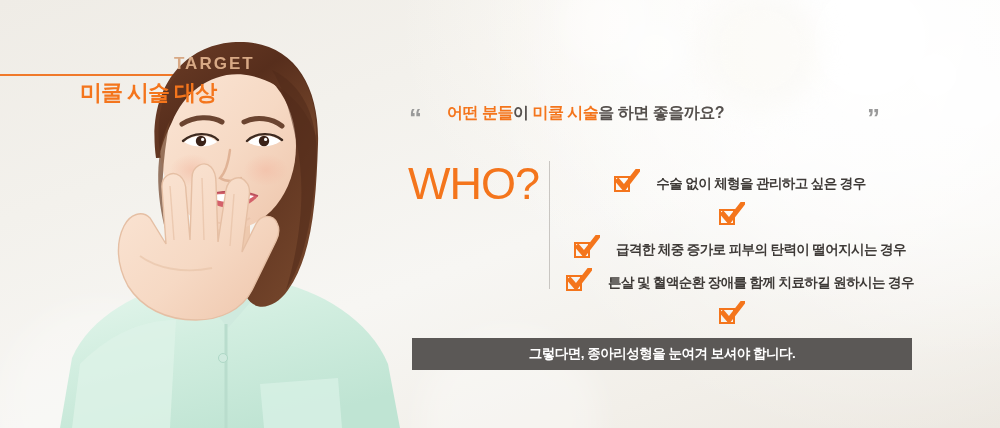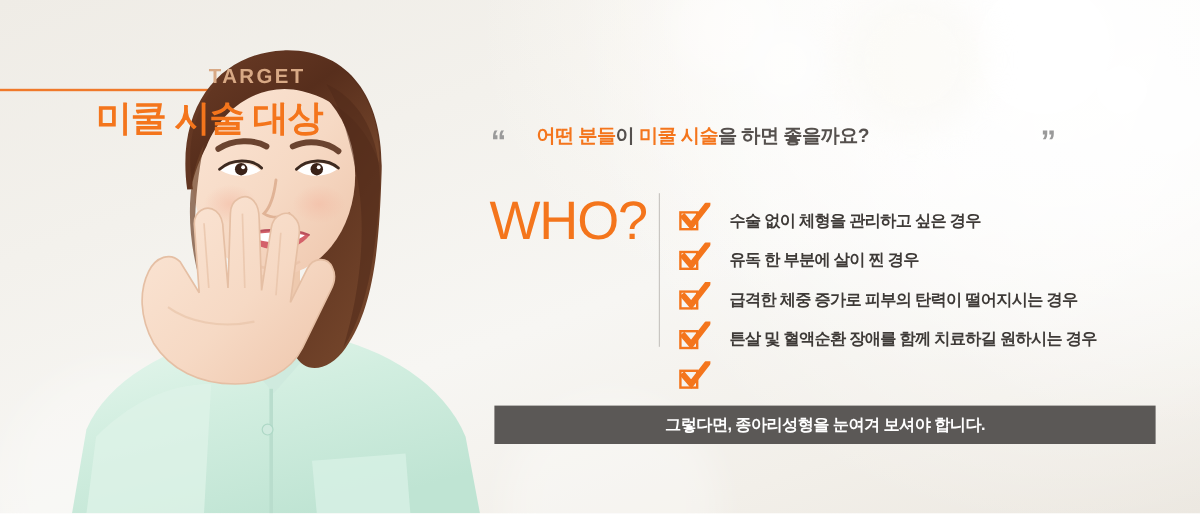--- a/index.html
+++ b/index.html
@@ -58,21 +58,21 @@
     top: 74px;
     width: 250px;
     height: 2px;
     background: #f0792a;
     z-index: 4;
   }
   .target-title {
     position: absolute;
     left: 80px;
     top: 78px;
-    font-size: 30px;
+    font-size: 22px;
     font-weight: bold;
     letter-spacing: -1px;
     color: #f4751c;
     white-space: nowrap;
     z-index: 7;
   }
 
   
   #model {
     position: absolute;
@@ -140,20 +140,21 @@
     position: absolute;
     left: 566px;
     top: 168px;
     z-index: 8;
   }
   .check-item {
     display: flex;
     align-items: center;
     height: 32px;
     margin-bottom: 1px;
+    justify-content: center;
   }
   .check-box {
     position: relative;
     width: 16px;
     height: 16px;
     border: 2px solid #f4751c;
     flex: 0 0 16px;
     margin-right: 26px;
   }
   .check-box .tick {
@@ -168,21 +169,21 @@
     font-weight: bold;
     letter-spacing: -0.6px;
     color: #3e3a37;
     white-space: nowrap;
   }
 
   .footer-bar {
     position: absolute;
     left: 412px;
     top: 338px;
-    width: 551px;
+    width: 500px;
     height: 32px;
     background: #5b5856;
     display: flex;
     align-items: center;
     justify-content: center;
     z-index: 8;
   }
   .footer-bar .footer-text {
     font-size: 13.5px;
     font-weight: bold;
@@ -319,21 +320,20 @@
           </svg>
       </span>
       <span class="check-label">수술 없이 체형을 관리하고 싶은 경우</span>
     </div>
     <div class="check-item">
       <span class="check-box">
         <svg class="tick" viewBox="0 0 26 24">
             <path d="M 4 12 L 10 19 L 24 1" stroke="#f4751c" stroke-width="5" fill="none" stroke-linecap="square"></path>
           </svg>
       </span>
-      <span class="check-label">유독 한 부분에 살이 찐 경우</span>
     </div>
     <div class="check-item">
       <span class="check-box">
         <svg class="tick" viewBox="0 0 26 24">
             <path d="M 4 12 L 10 19 L 24 1" stroke="#f4751c" stroke-width="5" fill="none" stroke-linecap="square"></path>
           </svg>
       </span>
       <span class="check-label">급격한 체중 증가로 피부의 탄력이 떨어지시는 경우</span>
     </div>
     <div class="check-item">

